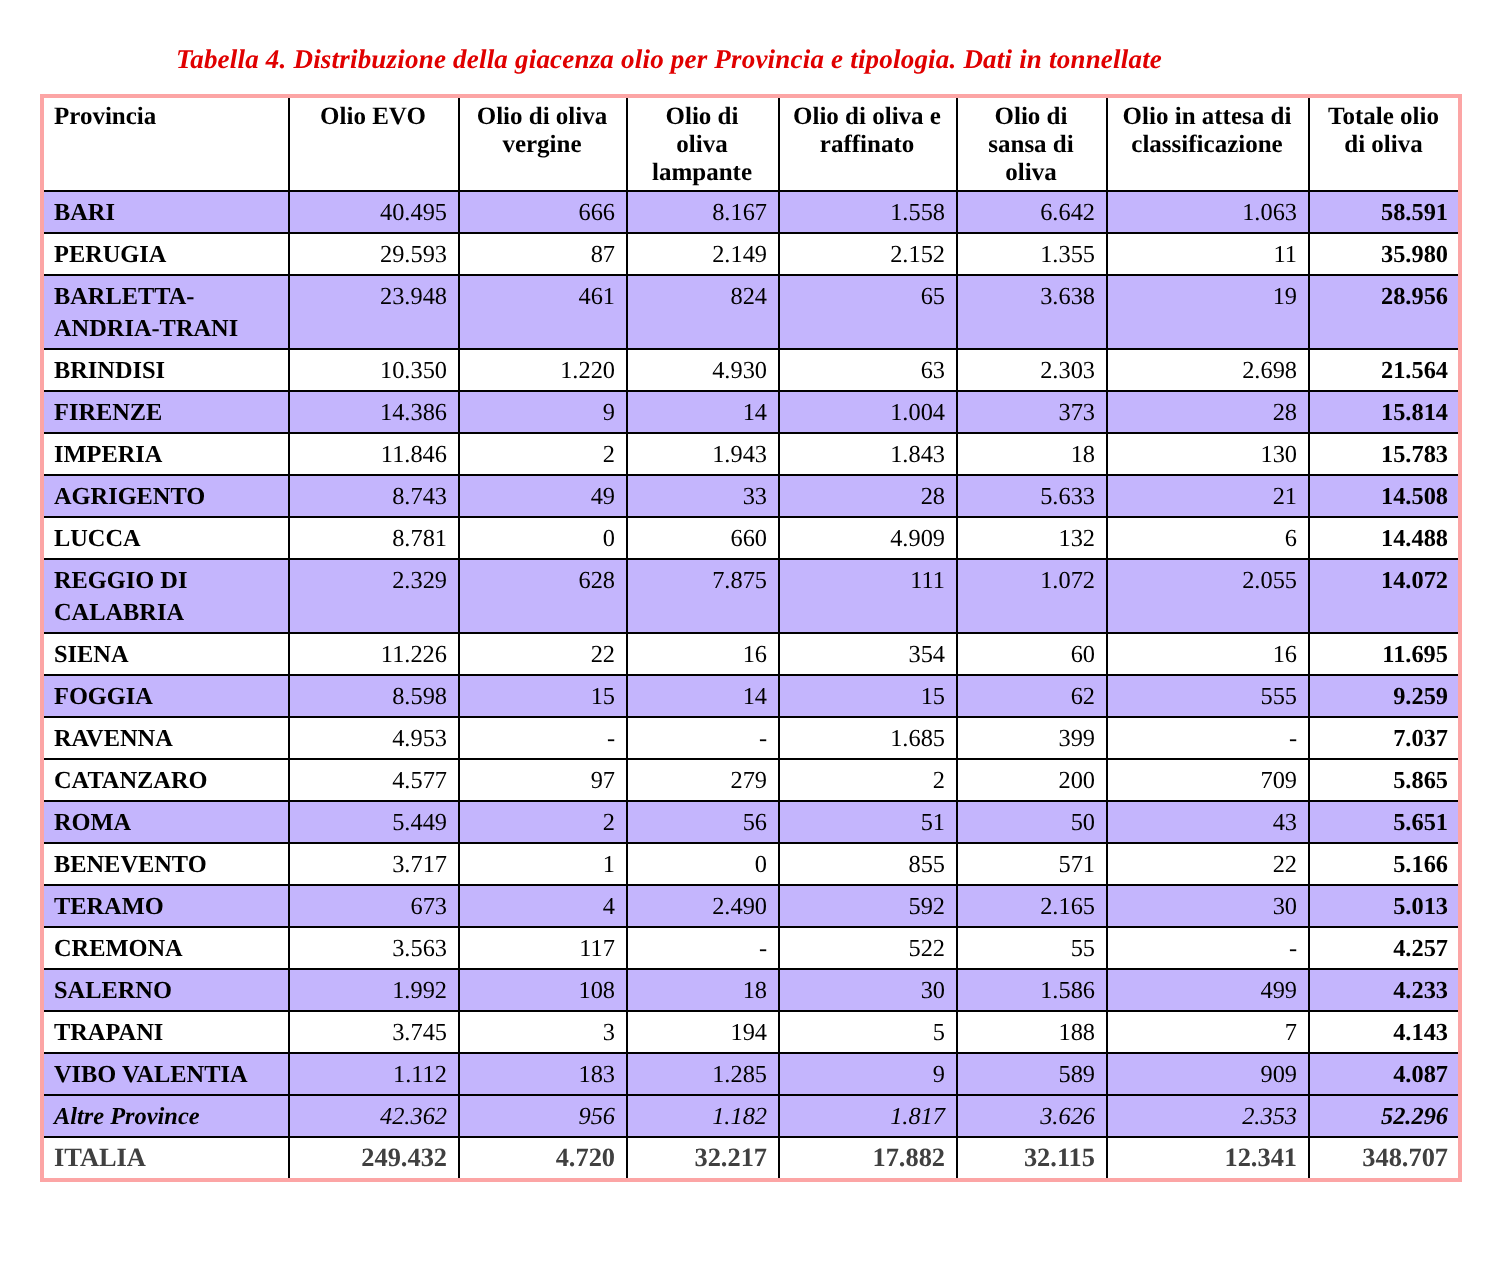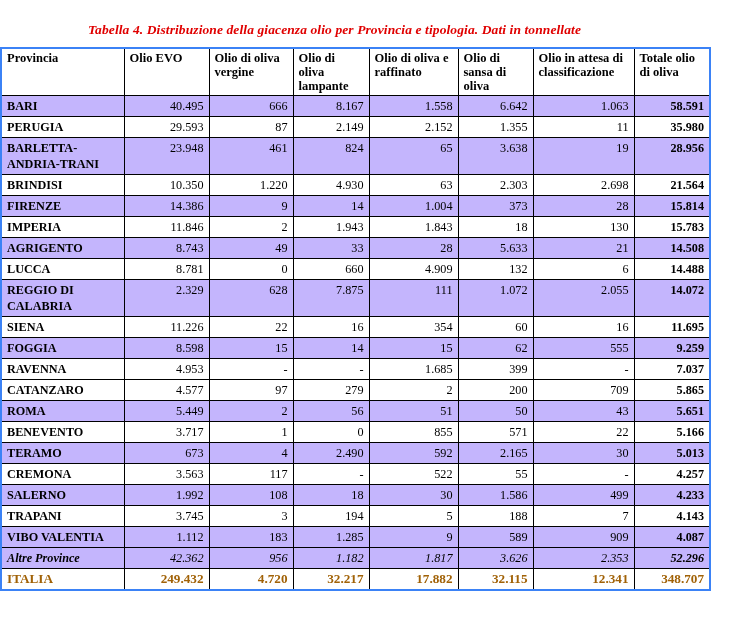--- a/index.html
+++ b/index.html
@@ -14,33 +14,34 @@
     color: #e00000;
     font-weight: bold;
     font-style: italic;
     font-size: 13.5px;
     margin: 22px 0 9px 88px;
     letter-spacing: 0.1px;
   }
   table.giacenza {
     border-collapse: collapse;
     table-layout: fixed;
+    margin-left: 20px;
     width: 709px;
-    border: 2px solid #3b82f6;
+    border: 2px solid #fca5a5;
   }
   th, td {
     border: 1px solid #000;
     vertical-align: top;
     padding: 2px 5px;
     overflow: hidden;
   }
   th {
     font-size: 12.5px;
     font-weight: bold;
-    text-align: left;
+    text-align: center;
     line-height: 14px;
     height: 46px;
   }
   th.first { text-align: left; }
   td {
     font-size: 12.2px;
     line-height: 16px;
     text-align: right;
     height: 21px;
   }
@@ -50,21 +51,21 @@
   }
   td.total { font-weight: bold; }
   tr.shaded { background: #c4b5fd; }
   tr.altre td {
     font-style: italic;
     font-weight: normal;
   }
   tr.altre td.prov,
   tr.altre td.total { font-weight: bold; }
   tr.italia td {
-    color: #a16207;
+    color: #404040;
     font-weight: bold;
     font-size: 13.2px;
   }
 </style>
 </head>
 <body>
 
 <div class="page">
   <div class="caption">Tabella 4. Distribuzione della giacenza olio per Provincia e tipologia. Dati in tonnellate</div>
 

